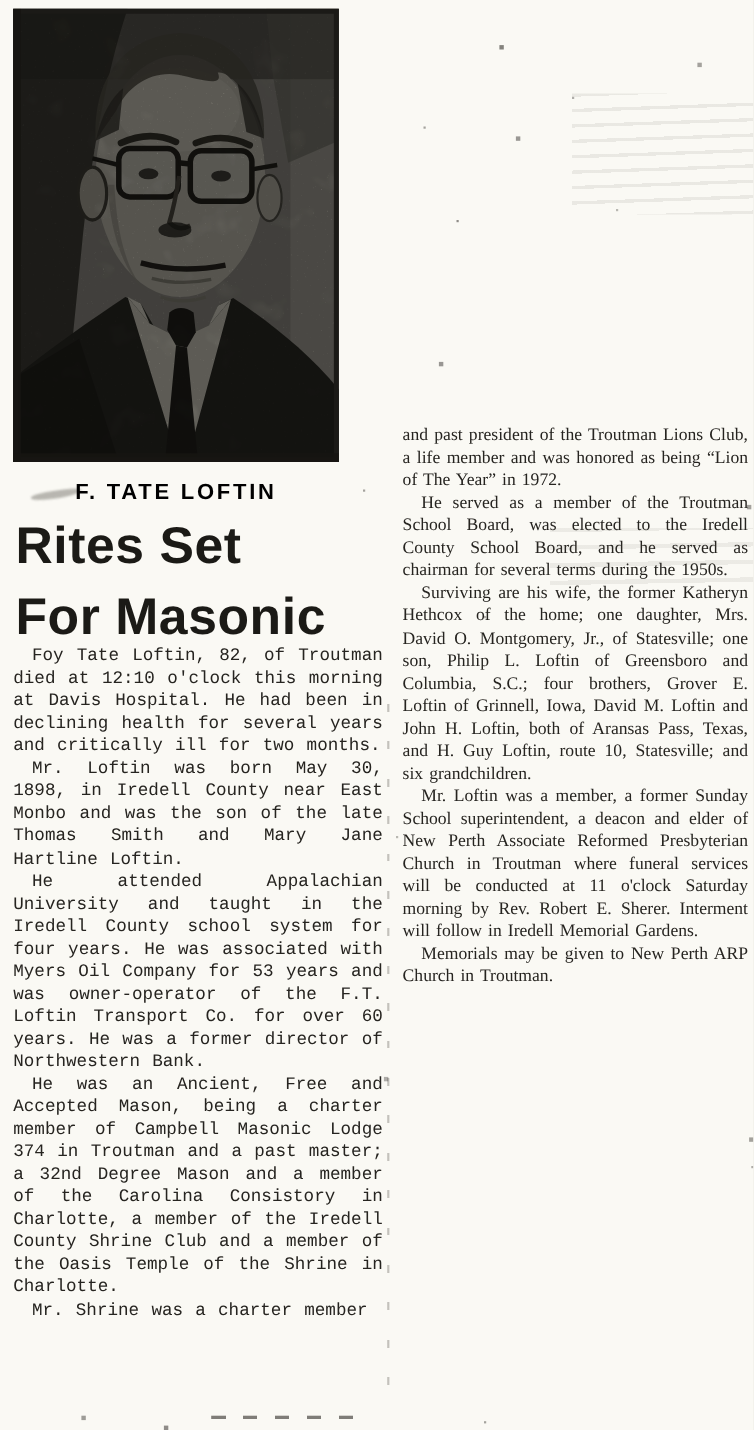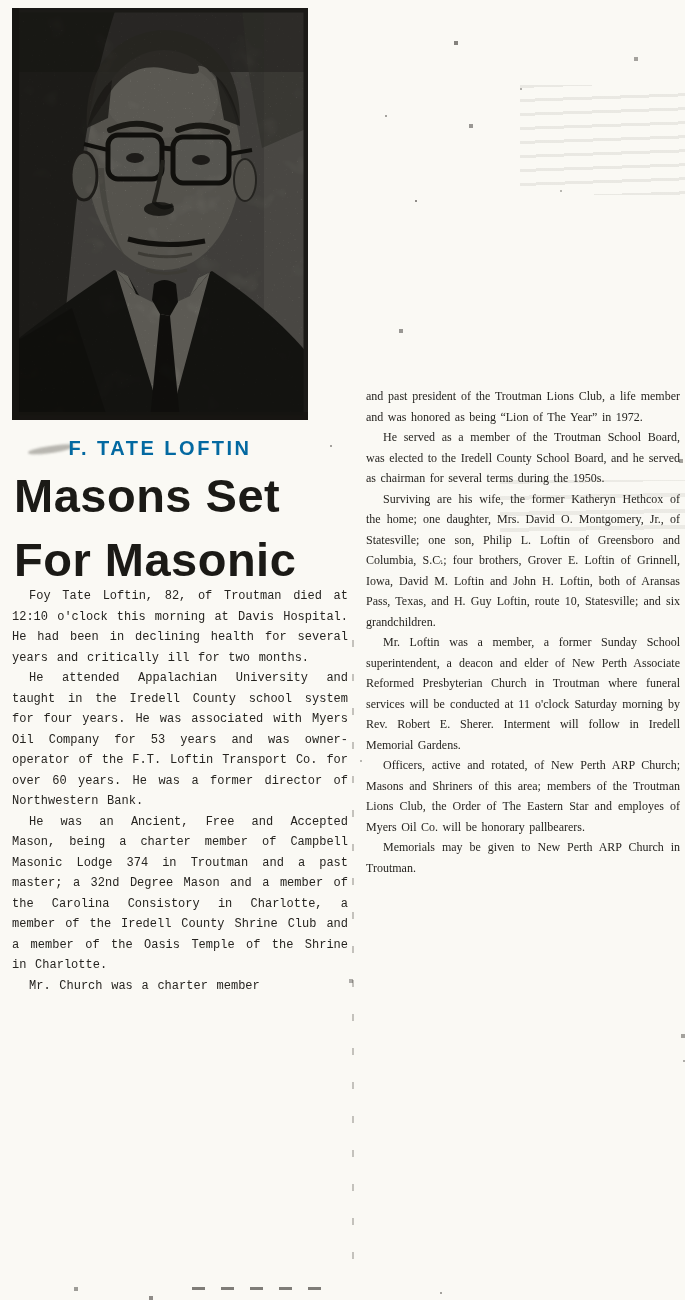--- a/index.html
+++ b/index.html
@@ -26,42 +26,42 @@
   
   .caption {
     position: absolute;
     left: 12px; top: 437px;
     width: 296px;
     text-align: center;
     font-family: "Liberation Sans", "DejaVu Sans", sans-serif;
     font-weight: bold;
     font-size: 20px;
     letter-spacing: 2.5px;
-    color: #0369a1;
+    color: #000000;
   }
 
   
   .headline {
     position: absolute;
     left: 14px; top: 464px;
     width: 334px;
     margin: 0;
     font-family: "Liberation Sans", "DejaVu Sans", sans-serif;
     font-weight: bold;
     font-size: 47px;
     line-height: 64px;
     letter-spacing: 0.5px;
     color: #1b1a16;
   }
 
   
   .col {
     position: absolute;
     text-align: justify;
-    font-size: 12px;
+    font-size: 16px;
     line-height: 20.5px;
     word-spacing: 1.5px;
     color: #262420;
   }
   .col-left  { left: 12px;  top: 586px; width: 336px; font-family: Liberation Mono, monospace; }
   .col-right { left: 366px; top: 386px; width: 314px; }
   .para { margin: 0; }
   .indent { text-indent: 17px; }
 
   
@@ -213,37 +213,37 @@
       <rect x="2" y="2" width="292" height="408" fill="none" stroke="#1b1a17" stroke-width="5"></rect>
       <rect x="0" y="0" width="7" height="412" fill="#161512" opacity="0.9"></rect>
       <rect x="0" y="404" width="296" height="8" fill="#161512" opacity="0.85"></rect>
     </svg>
   </div>
 
   <div class="caption-smudge"></div>
   <div class="caption">F. TATE LOFTIN</div>
 
   <h1 class="headline">
-    <span>Masons Set</span><br>
+    <span>Rites Set</span><br>
     <span>For Masonic</span>
   </h1>
 
   <div class="col col-left">
     <p class="para indent">Foy Tate Loftin, 82, of Troutman died at 12:10 o'clock this morning at Davis Hospital. He had been in declining health for several years and critically ill for two months.</p>
+    <p class="para indent">Mr. Loftin was born May 30, 1898, in Iredell County near East Monbo and was the son of the late Thomas Smith and Mary Jane Hartline Loftin.</p>
     <p class="para indent">He attended Appalachian University and taught in the Iredell County school system for four years. He was associated with Myers Oil Company for 53 years and was owner-operator of the F.T. Loftin Transport Co. for over 60 years. He was a former director of Northwestern Bank.</p>
     <p class="para indent">He was an Ancient, Free and Accepted Mason, being a charter member of Campbell Masonic Lodge 374 in Troutman and a past master; a 32nd Degree Mason and a member of the Carolina Consistory in Charlotte, a member of the Iredell County Shrine Club and a member of the Oasis Temple of the Shrine in Charlotte.</p>
-    <p class="para indent">Mr. Church was a charter member</p>
+    <p class="para indent">Mr. Shrine was a charter member</p>
   </div>
 
   <div class="col col-right">
     <p class="para">and past president of the Troutman Lions Club, a life member and was honored as being “Lion of The Year” in 1972.</p>
     <p class="para indent">He served as a member of the Troutman School Board, was elected to the Iredell County School Board, and he served as chairman for several terms during the 1950s.</p>
     <p class="para indent">Surviving are his wife, the former Katheryn Hethcox of the home; one daughter, Mrs. David O. Montgomery, Jr., of Statesville; one son, Philip L. Loftin of Greensboro and Columbia, S.C.; four brothers, Grover E. Loftin of Grinnell, Iowa, David M. Loftin and John H. Loftin, both of Aransas Pass, Texas, and H. Guy Loftin, route 10, Statesville; and six grandchildren.</p>
     <p class="para indent">Mr. Loftin was a member, a former Sunday School superintendent, a deacon and elder of New Perth Associate Reformed Presbyterian Church in Troutman where funeral services will be conducted at 11 o'clock Saturday morning by Rev. Robert E. Sherer. Interment will follow in Iredell Memorial Gardens.</p>
-    <p class="para indent">Officers, active and rotated, of New Perth ARP Church; Masons and Shriners of this area; members of the Troutman Lions Club, the Order of The Eastern Star and employes of Myers Oil Co. will be honorary pallbearers.</p>
     <p class="para indent">Memorials may be given to New Perth ARP Church in Troutman.</p>
   </div>
 
   <div class="column-rule"></div>
   <div class="cropped-text-remnant"></div>
   <div class="specks"></div>
   <div class="streaks"></div>
   <div class="streaks2"></div>
 
 </div>

